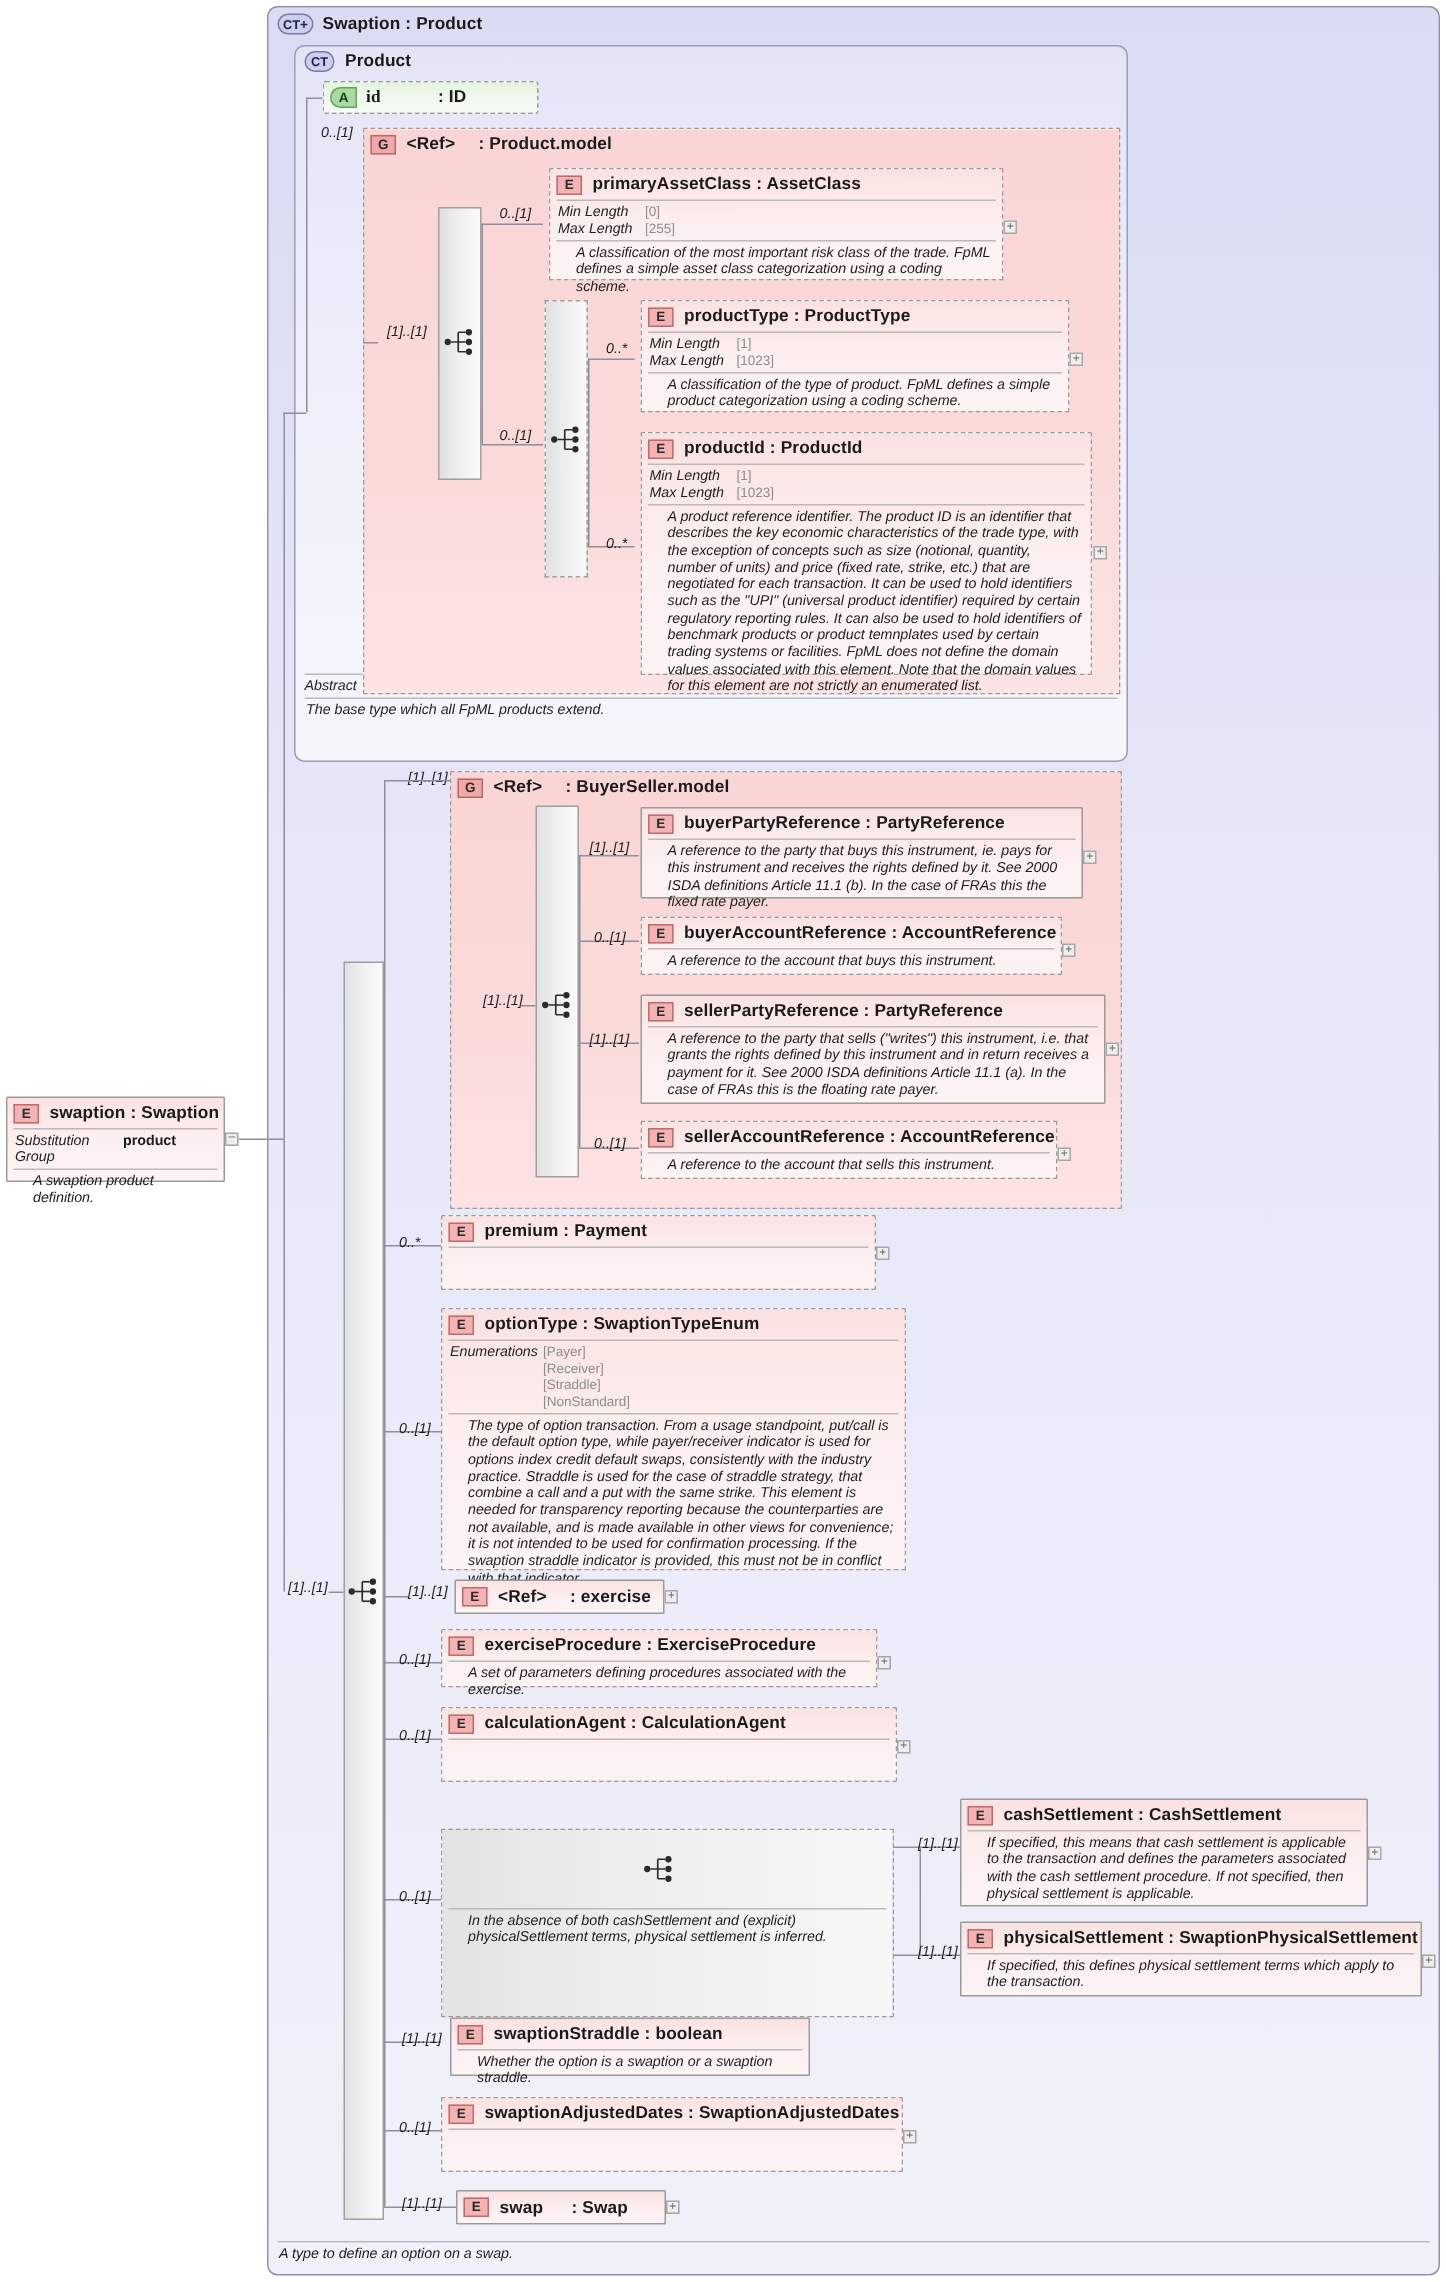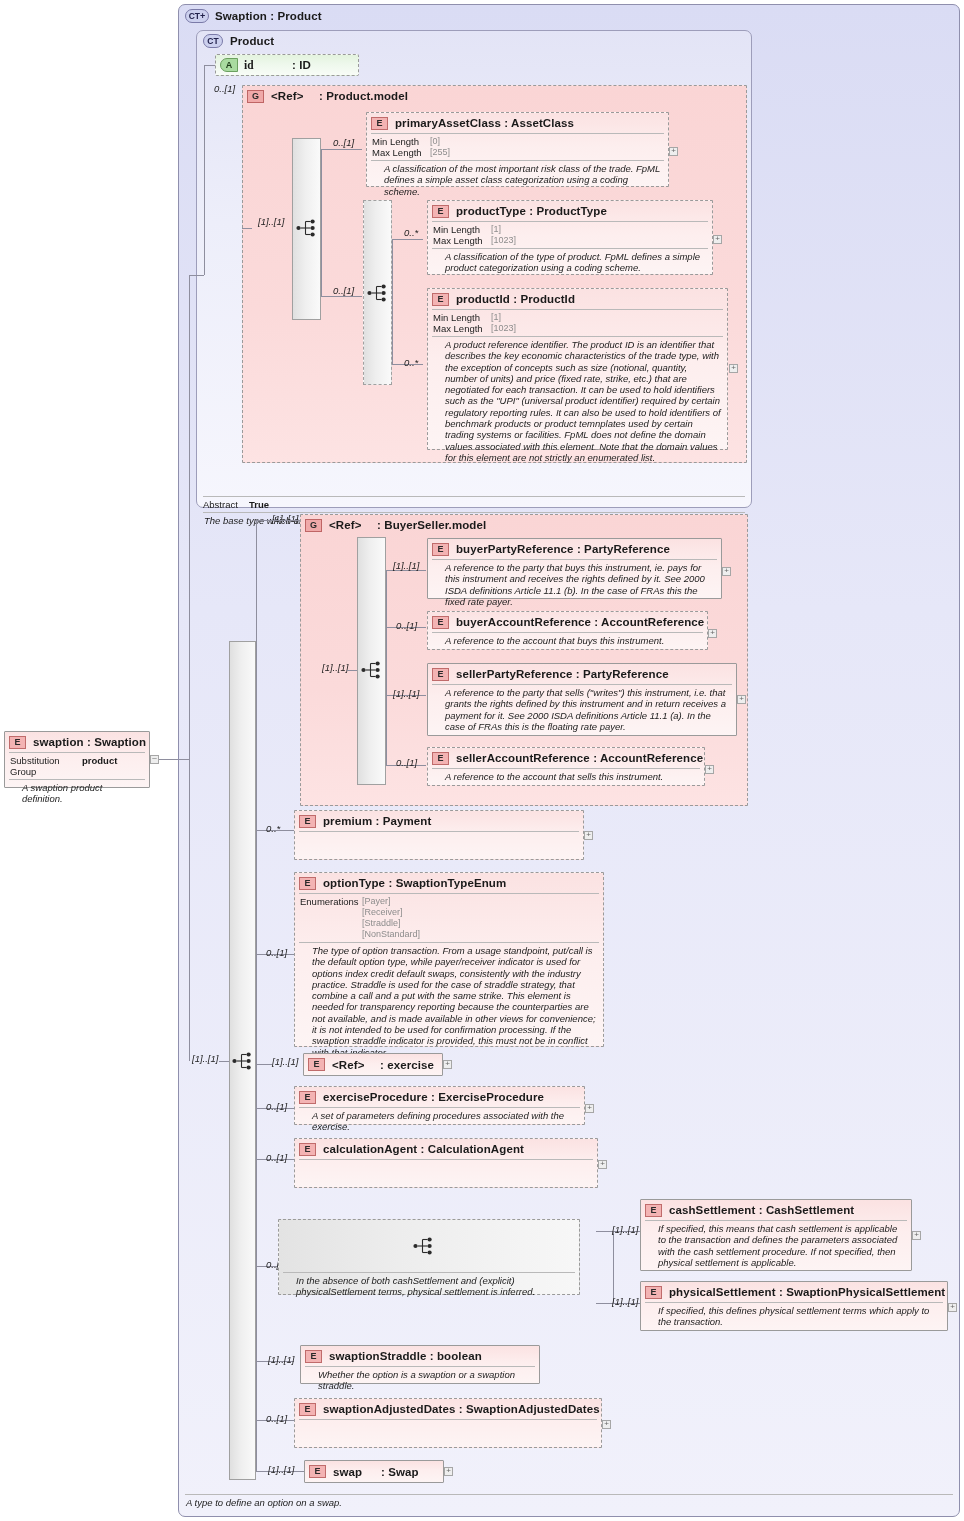--- a/index.html
+++ b/index.html
@@ -66,21 +66,21 @@
   }
   .badge.a {
     width:18px; height:14px; border-radius:7px 0 0 7px;
     background:#a9dba0; border:1px solid #6ba05f; color:#1d3a18; font-size:9px;
     margin-right:6px;
   }
 
   .divider { height:1px; background:#b9b9b9; margin:0 4px; }
   .facets { padding:2px 4px 2px 5px; }
   .frow { display:flex; line-height:11px; }
-  .fname { font-size:9.5px; width:58px; flex:0 0 auto; color:#222; }
+  .fname { font-style:italic; font-size:9.5px; width:58px; flex:0 0 auto; color:#222; }
   .fval  { font-size:9px; color:#8d8d8d; }
   .fvaldark { font-size:9.5px; color:#1a1a1a; font-weight:bold; }
   .desc {
     padding:2px 5px 2px 17px; font-style:italic; font-size:9.5px;
     line-height:11.3px; color:#1c1c1c;
   }
 
   
   .exp {
     position:absolute; width:9px; height:9px;
@@ -153,21 +153,21 @@
   <div class="divider"></div>
   <div class="desc">A type to define an option on a swap.</div>
 </div>
 
 <div class="nbox ctinner" style="left:196px; top:30px; width:556px; height:478px;">
   <div class="hdr" style="height:20px; padding-left:6px;">
     <span class="badge ct2">CT</span>
     <span class="ttl">Product</span>
   </div>
 </div>
-<div class="ctfoot" style="left:197px; top:496px; width:554px;">
+<div class="ctfoot" style="left:197px; top:449px; width:554px;">
   <div class="divider"></div>
   <div class="facets" style="padding-left:6px;">
     <div class="frow">
       <span class="fname" style="width:46px">Abstract</span>
       <span class="fvaldark">True</span>
     </div>
   </div>
   <div class="divider"></div>
   <div class="desc">The base type which all FpML products extend.</div>
 </div>
@@ -465,21 +465,21 @@
 <div class="nbox opt" style="left:294px; top:1138px; width:304px; height:50px;">
   <div class="hdr">
     <span class="badge">E</span>
     <span class="ttl">calculationAgent : CalculationAgent</span>
   </div>
   <div class="divider"></div>
 </div>
 <div class="exp" style="left:598px; top:1160px;"></div>
 
 <div class="card" style="left:266px; top:1259px;">0..[1]</div>
-<div class="nbox opt grey" style="left:278px; top:1219px; width:302px; height:76px;">
+<div class="nbox opt grey" style="left:294px; top:1219px; width:302px; height:126px;">
   <div style="height:52px; position:relative;">
     <svg class="seqicon" style="left:134px; top:17px;" width="22" height="18" viewBox="0 0 22 18">
       <circle cx="2.5" cy="9" r="2.1" fill="#2b2b2b"></circle>
       <line x1="4.6" y1="9" x2="9.5" y2="9" stroke="#2b2b2b" stroke-width="1.1"></line>
       <line x1="9.5" y1="2.5" x2="9.5" y2="15.5" stroke="#2b2b2b" stroke-width="1.1"></line>
       <line x1="9.5" y1="2.5" x2="14.5" y2="2.5" stroke="#2b2b2b" stroke-width="1.1"></line>
       <line x1="9.5" y1="9" x2="14.5" y2="9" stroke="#2b2b2b" stroke-width="1.1"></line>
       <line x1="9.5" y1="15.5" x2="14.5" y2="15.5" stroke="#2b2b2b" stroke-width="1.1"></line>
       <circle cx="16.6" cy="2.5" r="2.1" fill="#2b2b2b"></circle>
       <circle cx="16.6" cy="9" r="2.1" fill="#2b2b2b"></circle>

